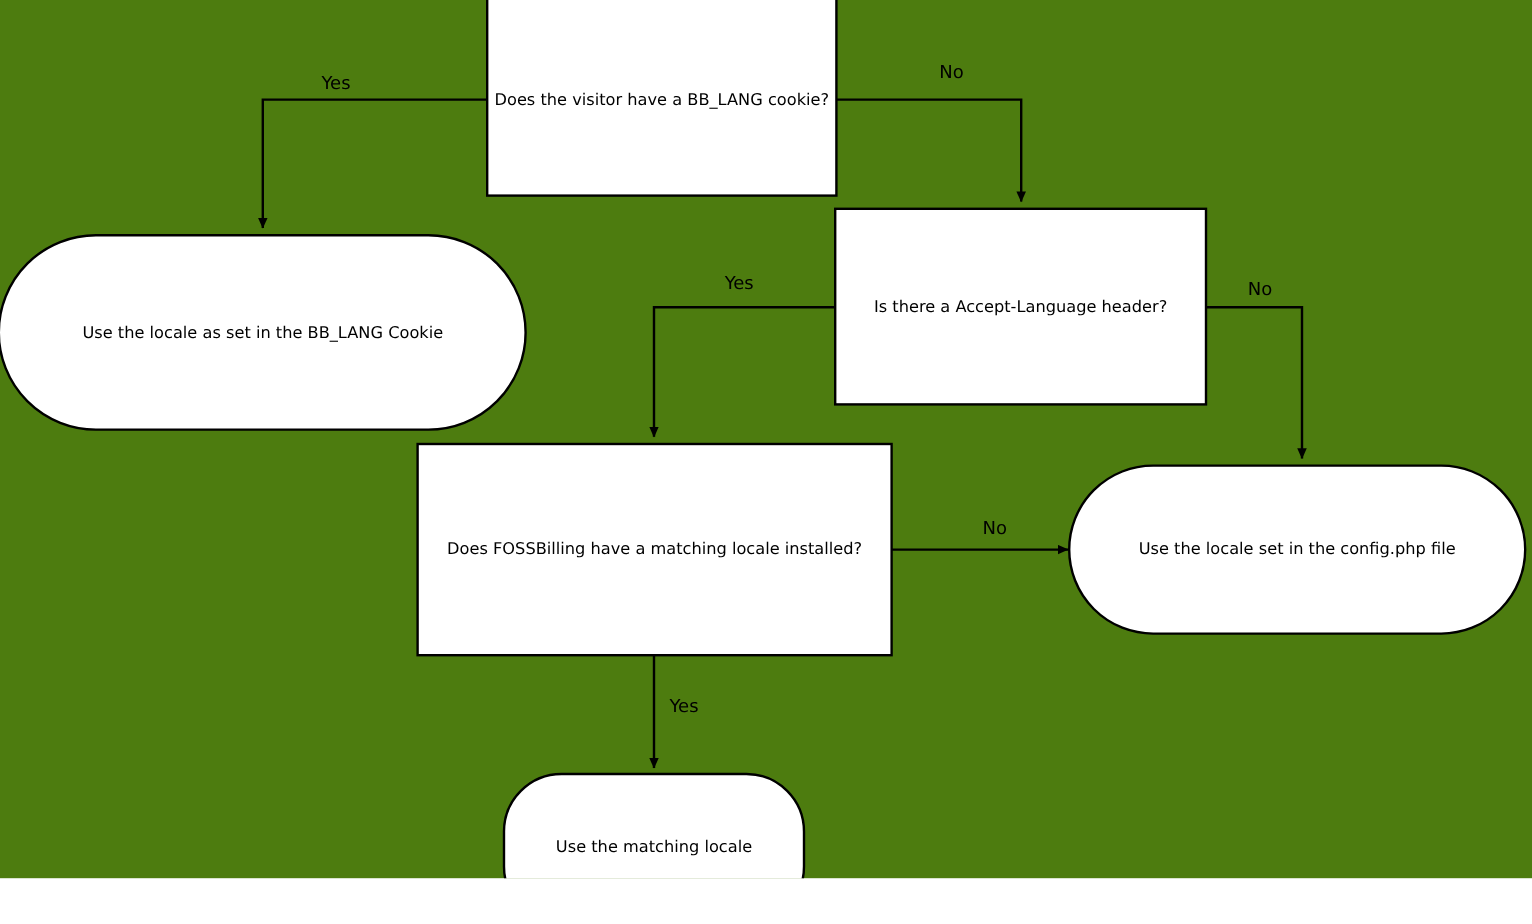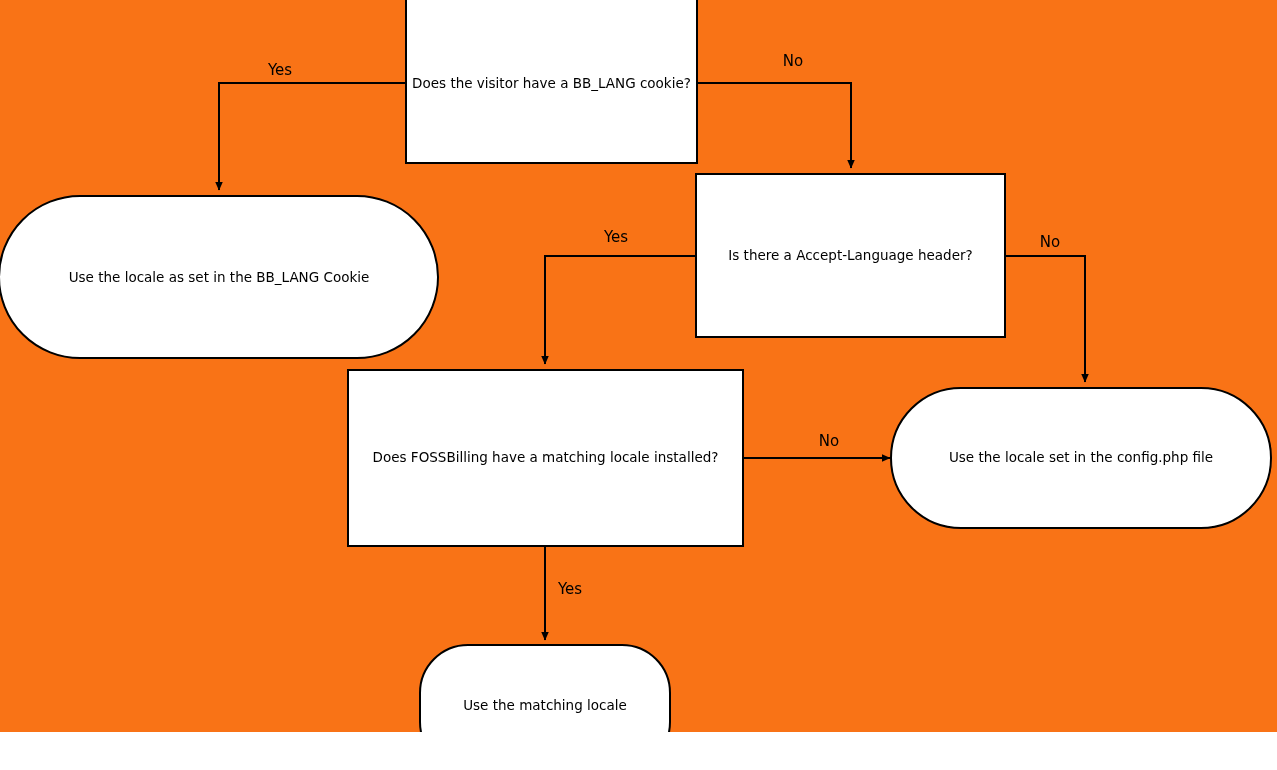--- a/index.html
+++ b/index.html
@@ -7,21 +7,21 @@
     padding: 0;
     background: #ffffff;
   }
   body {
     font-family: "DejaVu Sans", sans-serif;
   }
   #canvas {
     position: relative;
     width: 1277px;
     height: 732px;
-    background: #f97316;
+    background: #4d7c0f;
     overflow: hidden;
   }
   svg#flow {
     position: absolute;
     top: 0;
     left: 0;
     width: 1277px;
     height: 770px;
   }
   .node-shape {

